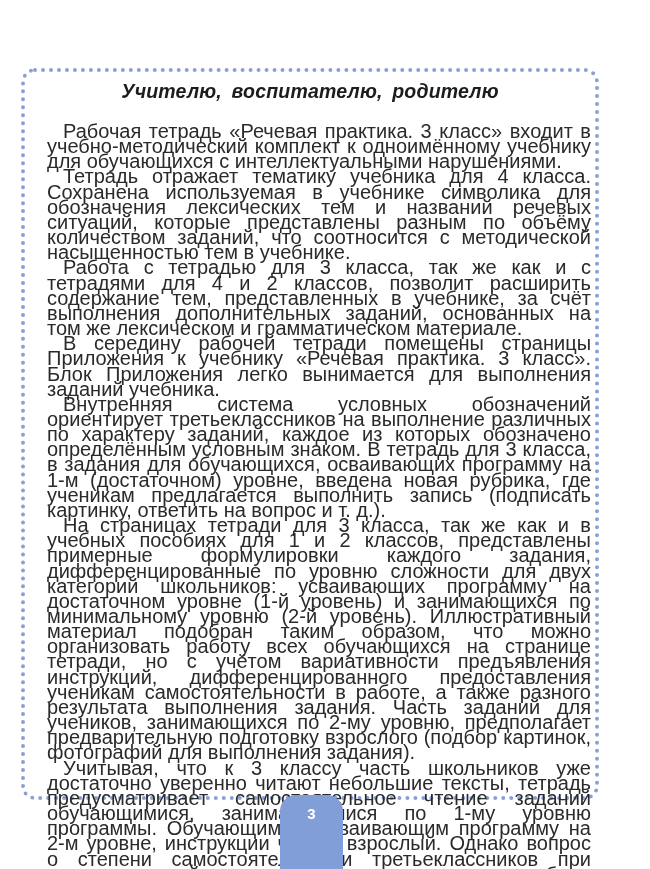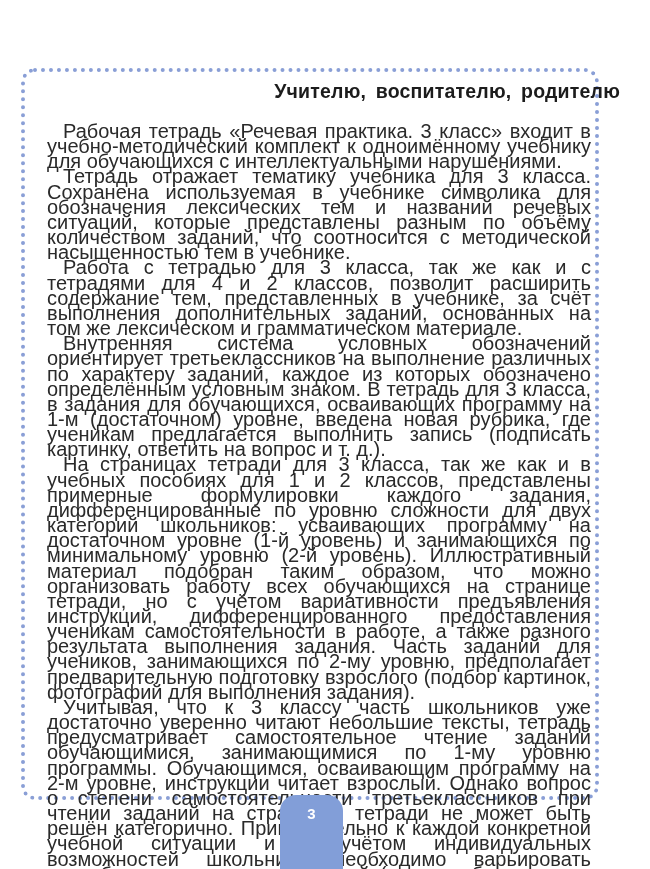--- a/index.html
+++ b/index.html
@@ -6,23 +6,24 @@
     body {
       width: 650px; height: 869px; background: #ffffff;
       position: relative; overflow: hidden;
       font-family: "Liberation Sans", sans-serif; color: #2a2a2a;
     }
     .frame {
       position: absolute; left: 21px; top: 68px; width: 578px; height: 732px;
       border: 4px dotted #8a9fd6; border-radius: 14px; box-sizing: border-box;
     }
     .title {
-      position: absolute; left: 0; width: 620px; top: 80px; text-align: right;
+      position: absolute; left: 0; width: 620px; top: 80px; text-align: center;
       font-weight: bold; font-size: 19.5px; letter-spacing: 0.2px; color: #1c1c1c;
       word-spacing: 4px;
+      font-style: italic;
     }
     .content {
       position: absolute; left: 47px; top: 124px; width: 544px;
       font-size: 20px; line-height: 15.15px; text-align: justify;
     }
     .content p { margin: 0; text-indent: 16px; hyphens: manual; }
     .page-tab {
       position: absolute; left: 280px; top: 795px; width: 63px; height: 74px;
       background: #829ed8; border-radius: 16px 16px 0 0;
     }
@@ -33,22 +34,23 @@
   </style>
 </head>
 <body>
 
 <div class="frame"></div>
 
 <h1 class="title" style="margin:0;">Учителю,  воспитателю,  родителю</h1>
 
 <div class="content">
   <p>Рабочая тетрадь «Речевая практика. 3 класс» входит в учебно-методический комплект к одноимённому учебнику для обучающихся с интеллектуальными нарушениями.</p>
-  <p>Тетрадь отражает тематику учебника для 3 класса. Сохранена используемая в учебнике символика для обозначения лексических тем и названий речевых ситуаций, которые представлены разным по объёму количеством заданий, что соотносится с методической насыщенностью тем в учебнике.</p>
+  <p>Тетрадь отражает тематику учебника для 4 класса. Сохранена используемая в учебнике символика для обозначения лексических тем и названий речевых ситуаций, которые представлены разным по объёму количеством заданий, что соотносится с методической насыщенностью тем в учебнике.</p>
   <p>Работа с тетрадью для 3 класса, так же как и с тетрадями для 4 и 2 классов, позволит расширить содержание тем, представленных в учебнике, за счёт выполнения дополнительных заданий, основанных на том же лексическом и грамматическом материале.</p>
+  <p>В середину рабочей тетради помещены страницы Приложения к учебнику «Речевая практика. 3 класс». Блок Приложения легко вынимается для выполнения заданий учебника.</p>
   <p>Внутренняя система условных обозначений ориентирует третьеклассников на выполнение различных по характеру заданий, каждое из которых обозначено определённым условным знаком. В тетрадь для 3 класса, в задания для обучающихся, осваивающих программу на 1-м (достаточном) уровне, введена новая рубрика, где ученикам предлагается выполнить запись (подписать картинку, ответить на вопрос и т. д.).</p>
   <p>На страницах тетради для 3 класса, так же как и в учебных пособиях для 1 и 2 классов, представлены примерные формулировки каждого задания, дифференцированные по уровню сложности для двух категорий школьников: усваивающих программу на достаточном уровне (1-й уровень) и занимающихся по минимальному уровню (2-й уровень). Иллюстративный материал подобран таким образом, что можно организовать работу всех обучающихся на странице тетради, но с учётом вариативности предъявления инструкций, дифференцированного предоставления ученикам самостоятельности в работе, а также разного результата выполнения задания. Часть заданий для учеников, занимающихся по 2-му уровню, предполагает предварительную подготовку взрослого (подбор картинок, фотографий для выполнения задания).</p>
   <p>Учитывая, что к 3 классу часть школьников уже достаточно уверенно читают небольшие тексты, тетрадь предусматривает самостоятельное чтение заданий обучающимися, занимающимися по 1-му уровню программы. Обучающимся, осваивающим программу на 2-м уровне, инструкции читает взрослый. Однако вопрос о степени самостоятельности третьеклассников при чтении заданий на страницах тетради не может быть решён категорично. Применительно к каждой конкретной учебной ситуации и с учётом индивидуальных возможностей школьника необходимо варьировать способ предъявления инструкций (чтение обучающимся вслух, чтение взрослым, чтение обучающимися про себя с последующим обсуждением, формулирование взрослым без обращения обучающегося к тексту тетради и др.).</p>
 </div>
 
 <div class="page-tab">
   <div class="page-num">3</div>
 </div>
 
 </body></html>

